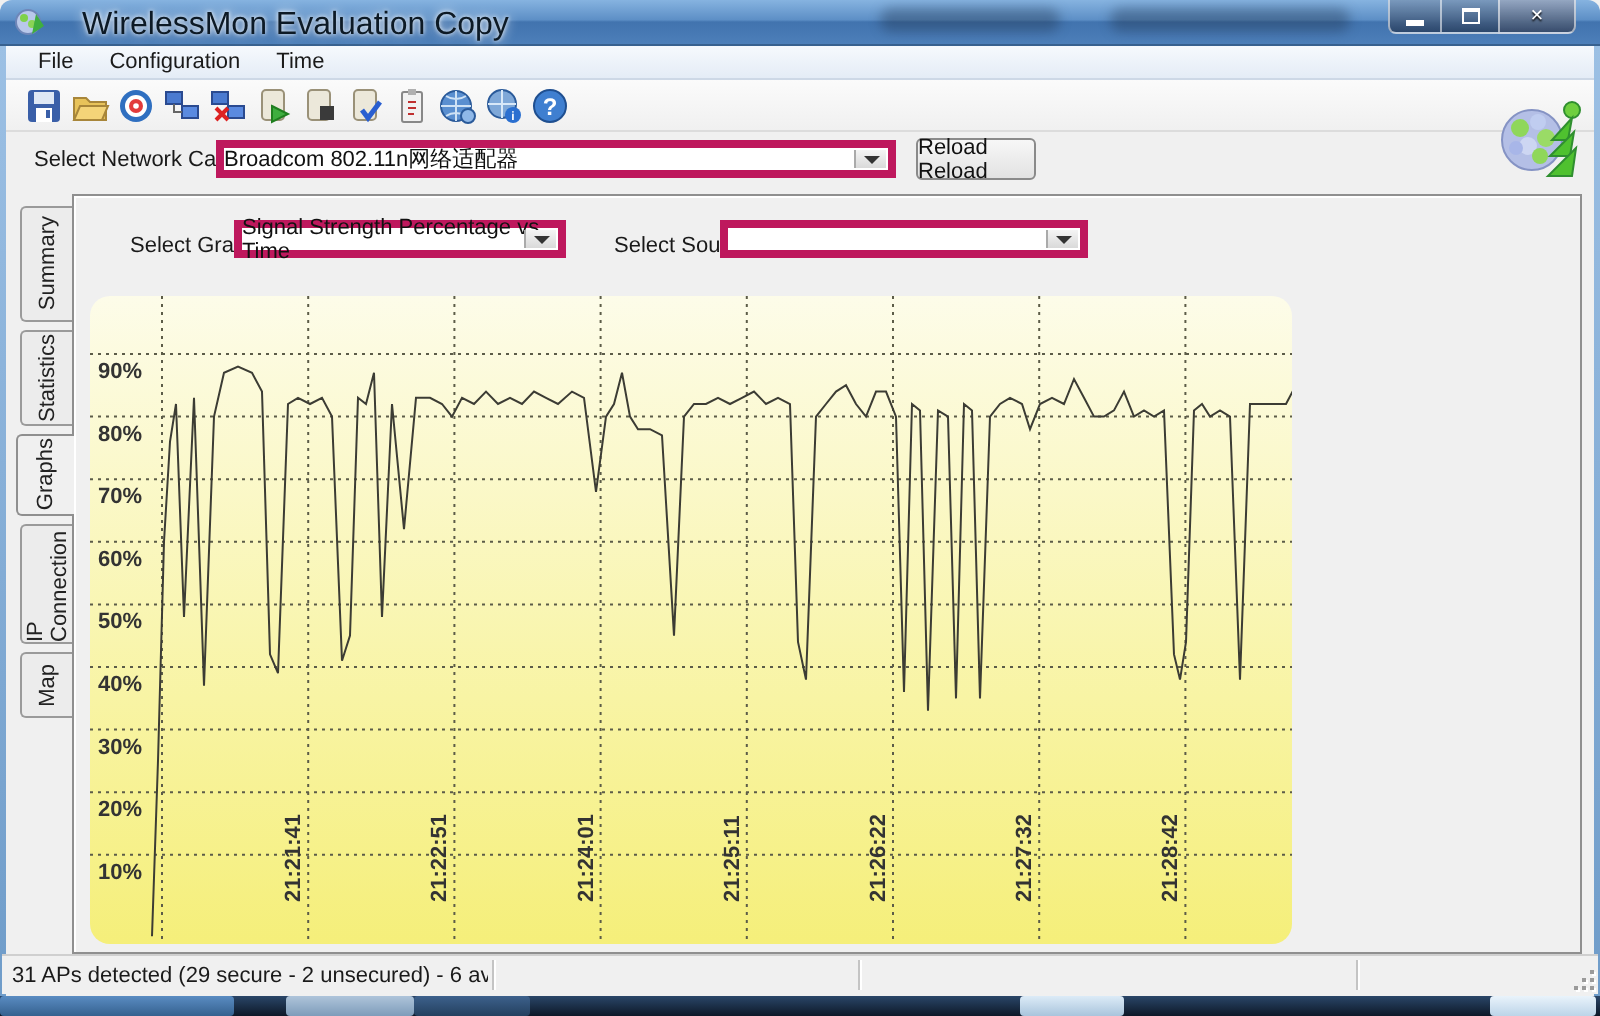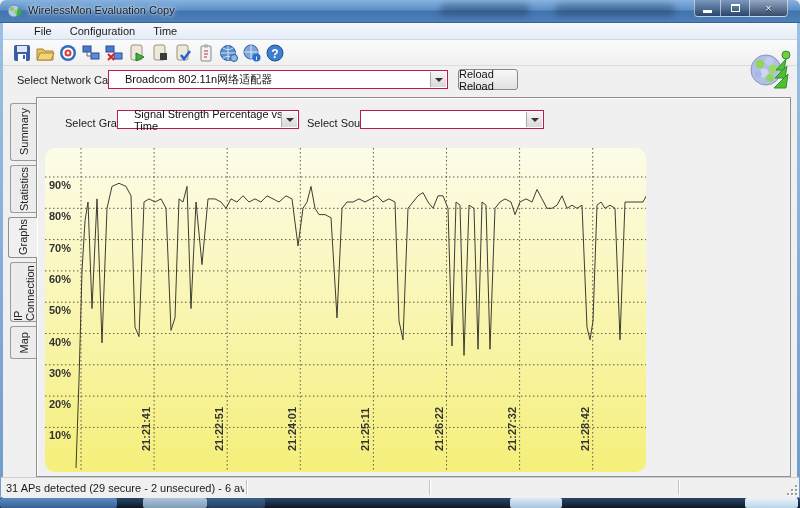--- a/index.html
+++ b/index.html
@@ -7,57 +7,57 @@
     font-family:"Liberation Sans", sans-serif; background:#d8e4f2; }
   .window { position:absolute; inset:0; background:#f0f0f0; }
 
   
   .titlebar { position:absolute; left:0; top:0; width:800px; height:23px;
     background:linear-gradient(180deg,#86b3e0 0%,#5d8fc6 45%,#4173ae 50%,#4d7fb9 100%);
     border-radius:6px 6px 0 0; border-bottom:1px solid #38618f; }
   .titlebar .smudge { position:absolute; top:4px; height:12px; border-radius:6px;
     background:rgba(30,45,70,.35); filter:blur(3px); }
   .title-icon { position:absolute; left:7px; top:3px; width:16px; height:16px; }
-  .title-text { position:absolute; left:28px; top:4px; font-size:11px; color:#0d1a26;
+  .title-text { position:absolute; left:41px; top:4px; font-size:16px; color:#0d1a26;
     text-shadow:0 0 6px rgba(255,255,255,.95), 0 0 2px rgba(255,255,255,.95); }
   .winbtns { position:absolute; right:12px; top:0; height:17px; display:flex; }
   .winbtn { height:17px; background:linear-gradient(180deg,rgba(120,150,185,.9),rgba(40,65,100,.9));
     border:1px solid rgba(255,255,255,.55); border-top:none; color:#fff; font-size:11px;
     display:flex; align-items:center; justify-content:center; text-shadow:0 1px 1px #000; }
   .winbtn.min { width:27px; border-radius:0 0 0 4px; }
   .winbtn.max { width:28px; border-left:none; border-right:none; }
   .winbtn.close { width:39px; border-radius:0 0 4px 0;
     background:linear-gradient(180deg,rgba(150,165,190,.9),rgba(55,75,105,.95)); }
   .maxglyph { width:9px; height:8px; border:1px solid #fff; border-top:2px solid #fff; }
   .minglyph { width:9px; height:3px; background:#fff; margin-top:7px; }
 
   
   .frame-l,.frame-r { position:absolute; top:23px; bottom:10px; width:3px;
     background:linear-gradient(180deg,#9cc0e4,#6f9cc9); }
   .frame-l { left:0; } .frame-r { right:0; }
 
   
   .menubar { position:absolute; left:3px; right:3px; top:23px; height:17px;
     background:linear-gradient(180deg,#f6f9fd,#e4ecf6); border-bottom:1px solid #cdd8e6;
-    display:flex; align-items:center; padding-left:22px; }
+    display:flex; align-items:center; padding-left:7px; }
   .menu-item { font-size:11px; color:#1a1a1a; padding:2px 9px; }
 
   
   .toolbar { position:absolute; left:3px; right:3px; top:40px; height:26px;
     background:linear-gradient(180deg,#fbfbfb,#f0f0f0); border-bottom:1px solid #dcdcdc;
     display:flex; align-items:center; padding-left:7px; }
   .tbtn { width:23px; height:22px; display:flex; align-items:center; justify-content:center; }
   .tbtn svg { width:20px; height:20px; }
 
   
   .cardrow { position:absolute; left:3px; right:3px; top:66px; height:28px; background:#f0f0f0; }
   .label { font-size:11px; color:#1a1a1a; }
   .lbl-card { position:absolute; left:14px; top:8px; }
-  .combo { position:absolute; height:19px; background:#fff; border:1px solid #be185d;
-    font-size:11px; color:#111; display:flex; align-items:center; padding-left:16px; }
+  .combo { position:absolute; height:19px; background:#fff; border:4px solid #be185d;
+    font-size:11px; color:#111; display:flex; align-items:center; padding-left:0; }
   .combo .arrowbox { position:absolute; right:1px; top:1px; bottom:1px; width:16px;
     background:linear-gradient(180deg,#f4f4f4,#d9d9d9); border-left:1px solid #aaa;
     display:flex; align-items:center; justify-content:center; }
   .tri { width:0; height:0; border-left:4px solid transparent; border-right:4px solid transparent;
     border-top:4px solid #333; }
   .combo-card { left:105px; top:4px; width:340px; }
   .btn { position:absolute; height:21px; font-size:11px; color:#111;
     background:linear-gradient(180deg,#f7f7f7,#e2e2e2); border:1px solid #8a8a8a;
     border-radius:3px; display:flex; align-items:center; justify-content:center; }
   .btn-reload { left:455px; top:3px; width:60px; }
@@ -67,21 +67,21 @@
   .panel { position:absolute; left:36px; top:97px; width:755px; height:380px;
     background:#f0f0f0; border:1px solid #8f8f8f; box-shadow:inset 1px 1px 0 #fff; }
   .tab { position:absolute; left:10px; width:26px; background:#ececec;
     border:1px solid #9a9a9a; border-right:none; border-radius:3px 0 0 3px;
     display:flex; align-items:center; justify-content:center; }
   .tab span { writing-mode:vertical-rl; transform:rotate(180deg); font-size:11px; color:#222; }
   .tab.active { left:8px; width:29px; background:#f0f0f0; z-index:5; border-color:#8f8f8f; }
 
   
   .lbl-graph { position:absolute; left:65px; top:117px; }
-  .combo-graph { left:117px; top:110px; width:182px; }
+  .combo-graph { left:117px; top:110px; width:166px; }
   .lbl-source { position:absolute; left:307px; top:117px; }
   .combo-source { left:360px; top:110px; width:184px; }
 
   
   .chartbox { position:absolute; left:45px; top:148px; width:601px; height:324px;
     border-radius:10px; overflow:hidden; }
 
   
   .statusbar { position:absolute; left:1px; right:1px; top:477px; height:20px;
     background:#f0f0f0; border-top:1px solid #cfcfcf; font-size:11px; color:#1a1a1a; }

